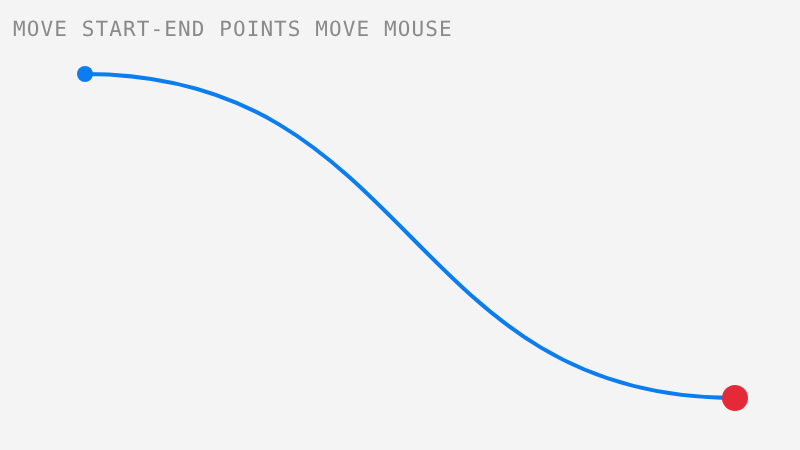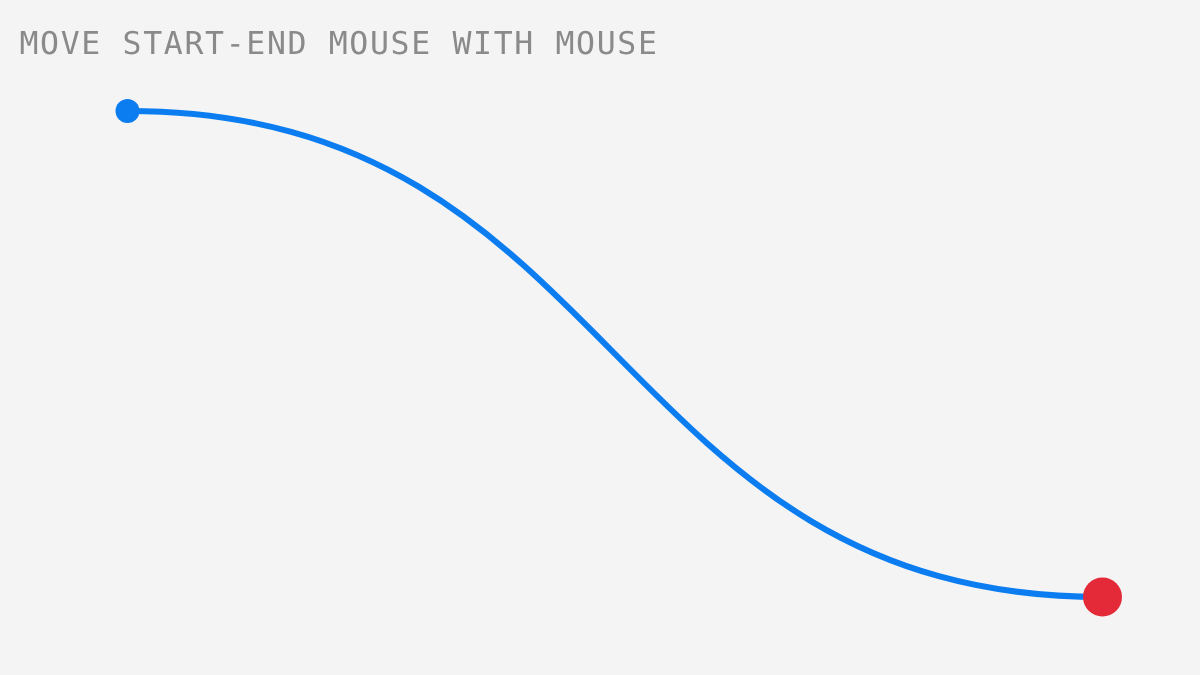--- a/index.html
+++ b/index.html
@@ -60,15 +60,15 @@
 
     <rect x="0" y="0" width="800" height="450" fill="#f4f4f4"></rect>
 
     <path class="curve" fill="none" stroke-linecap="round" stroke-linejoin="round" d="M 85 74 C 415 74 405 398 735 398" stroke="#0b7df0" stroke-width="4"></path>
 
     <circle class="handle" cx="85" cy="74" r="8" fill="#0b7df0"></circle>
 
     <circle class="handle" cx="735" cy="398" r="13" fill="#e42a38"></circle>
   </svg>
 
-  <h1 id="title" style="left: 13px; top: 16px; color: rgb(138, 138, 138); font-size: 21px;">MOVE START-END MOUSE WITH MOUSE</h1>
+  <h1 id="title" style="left: 13px; top: 16px; color: rgb(138, 138, 138); font-size: 21px;">MOVE START-END POINTS MOVE MOUSE</h1>
 
 </div>
 
 </body></html>

